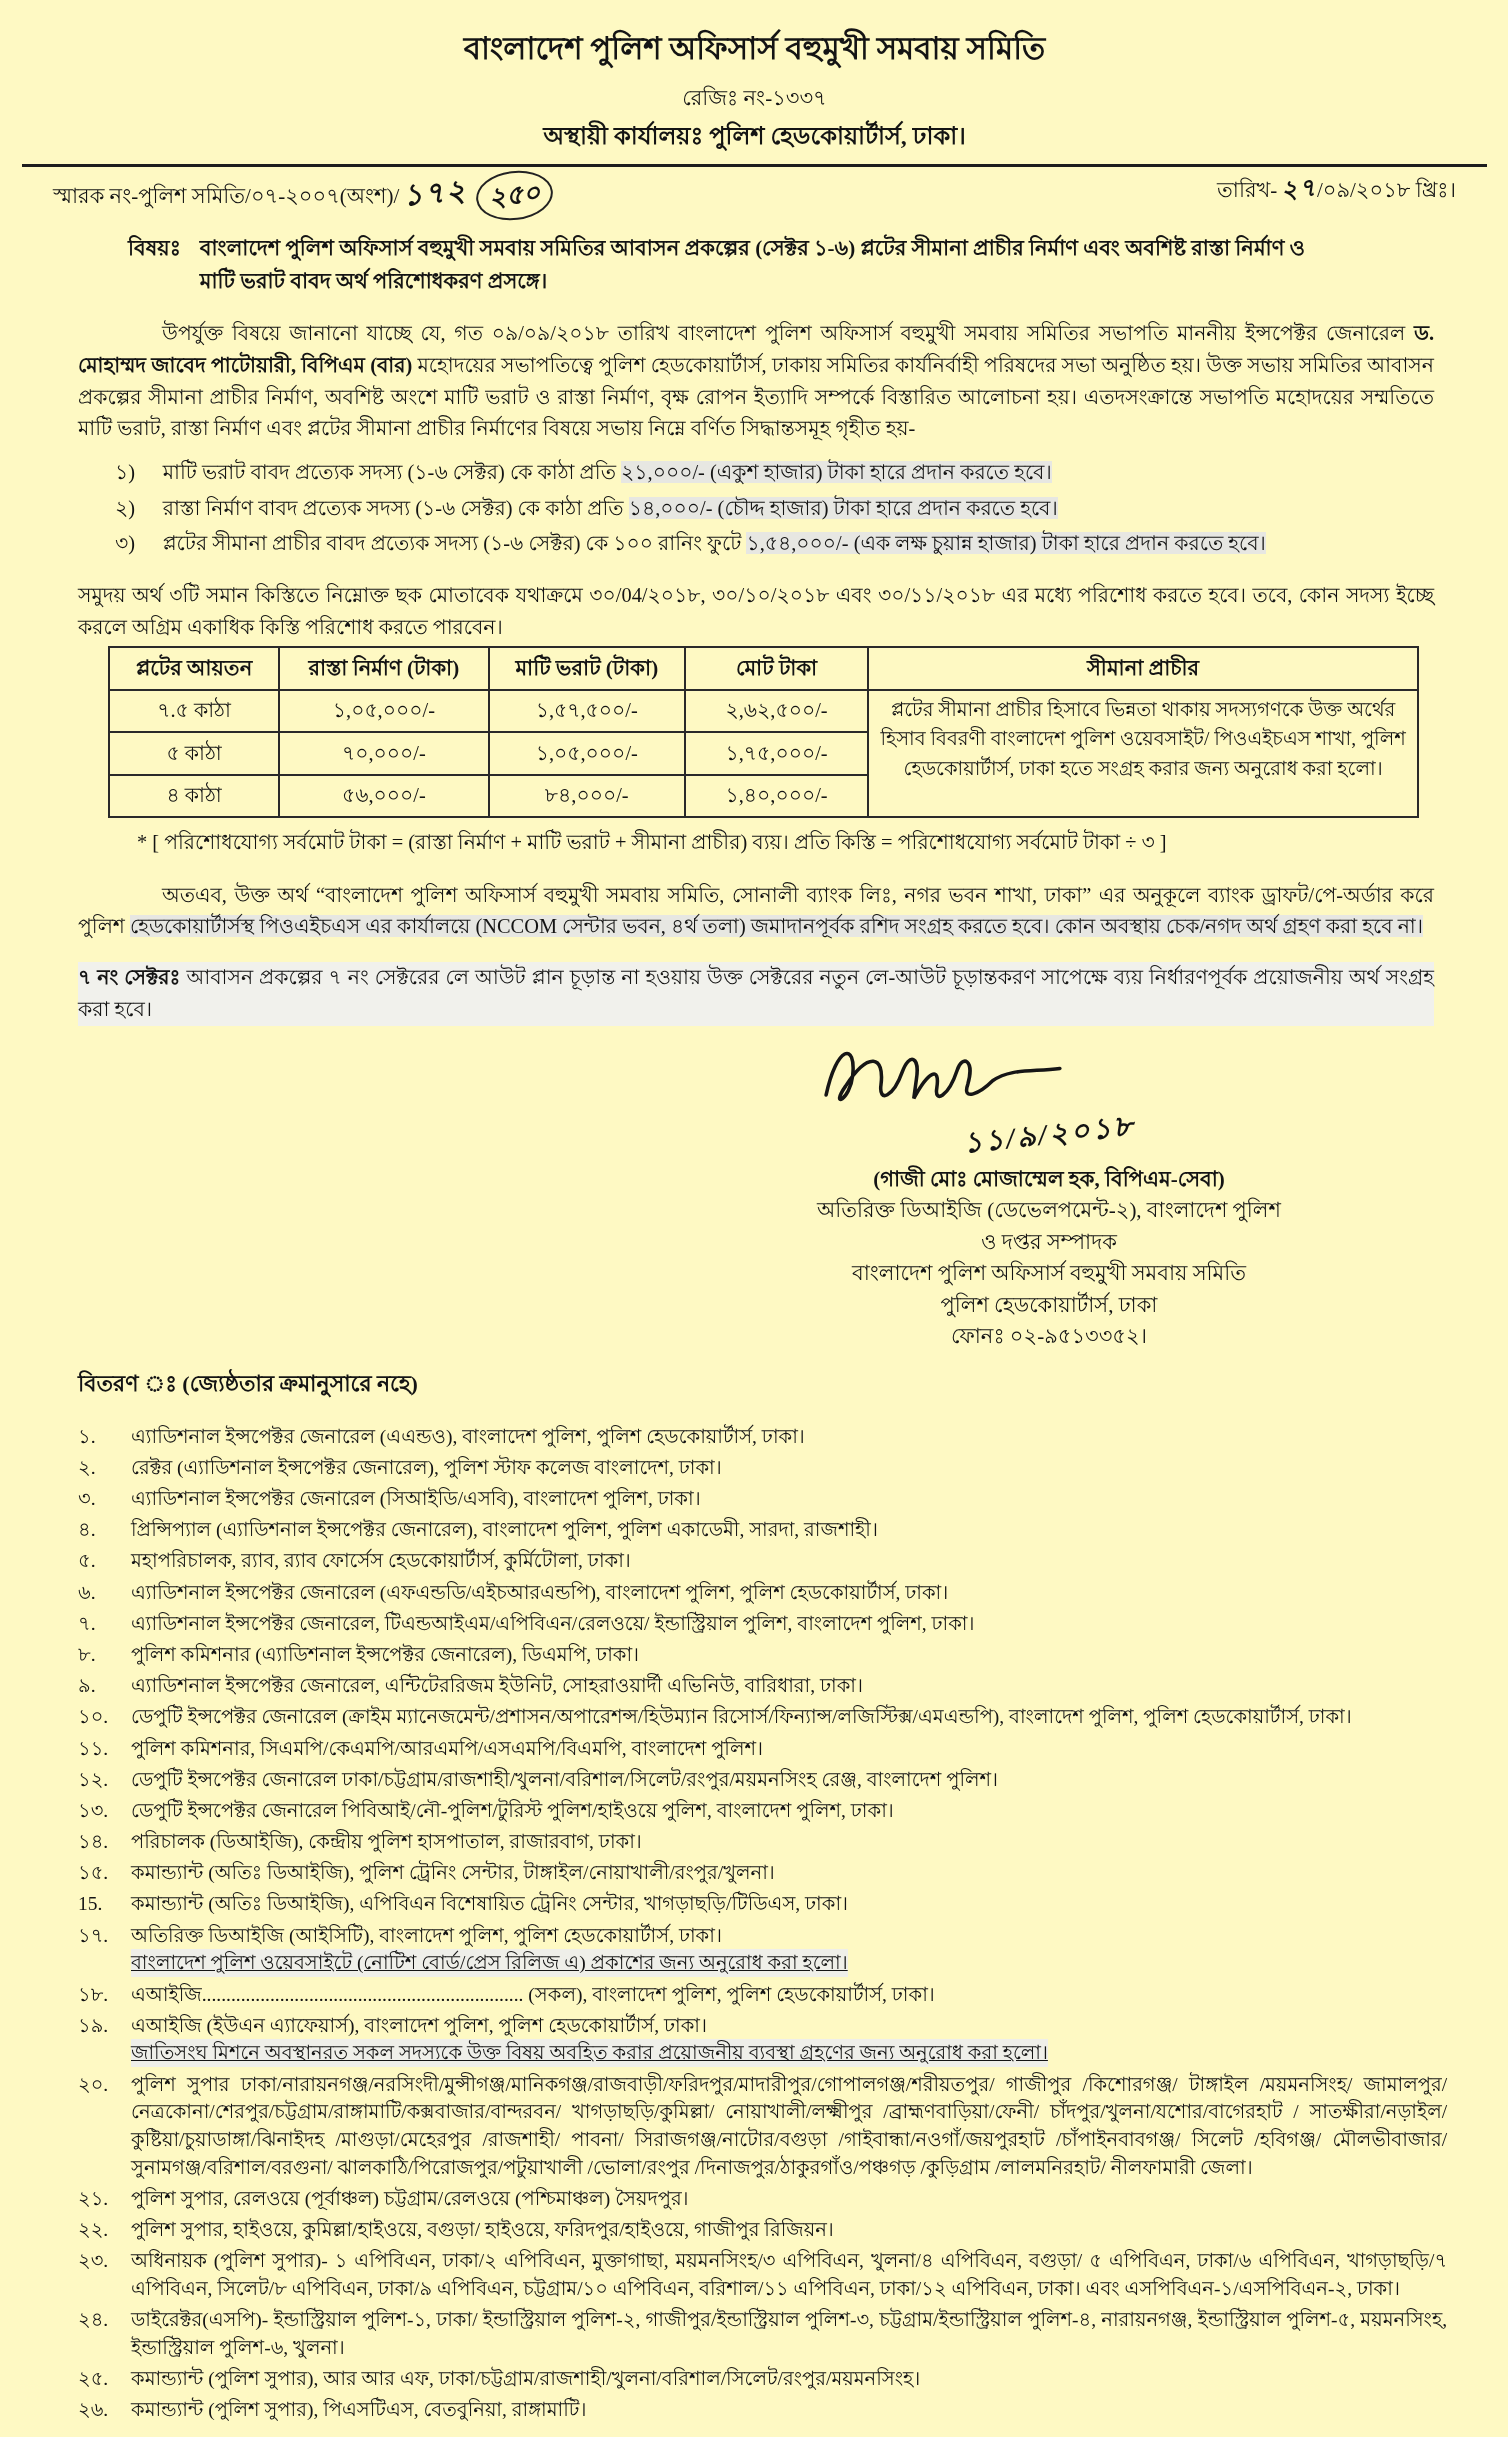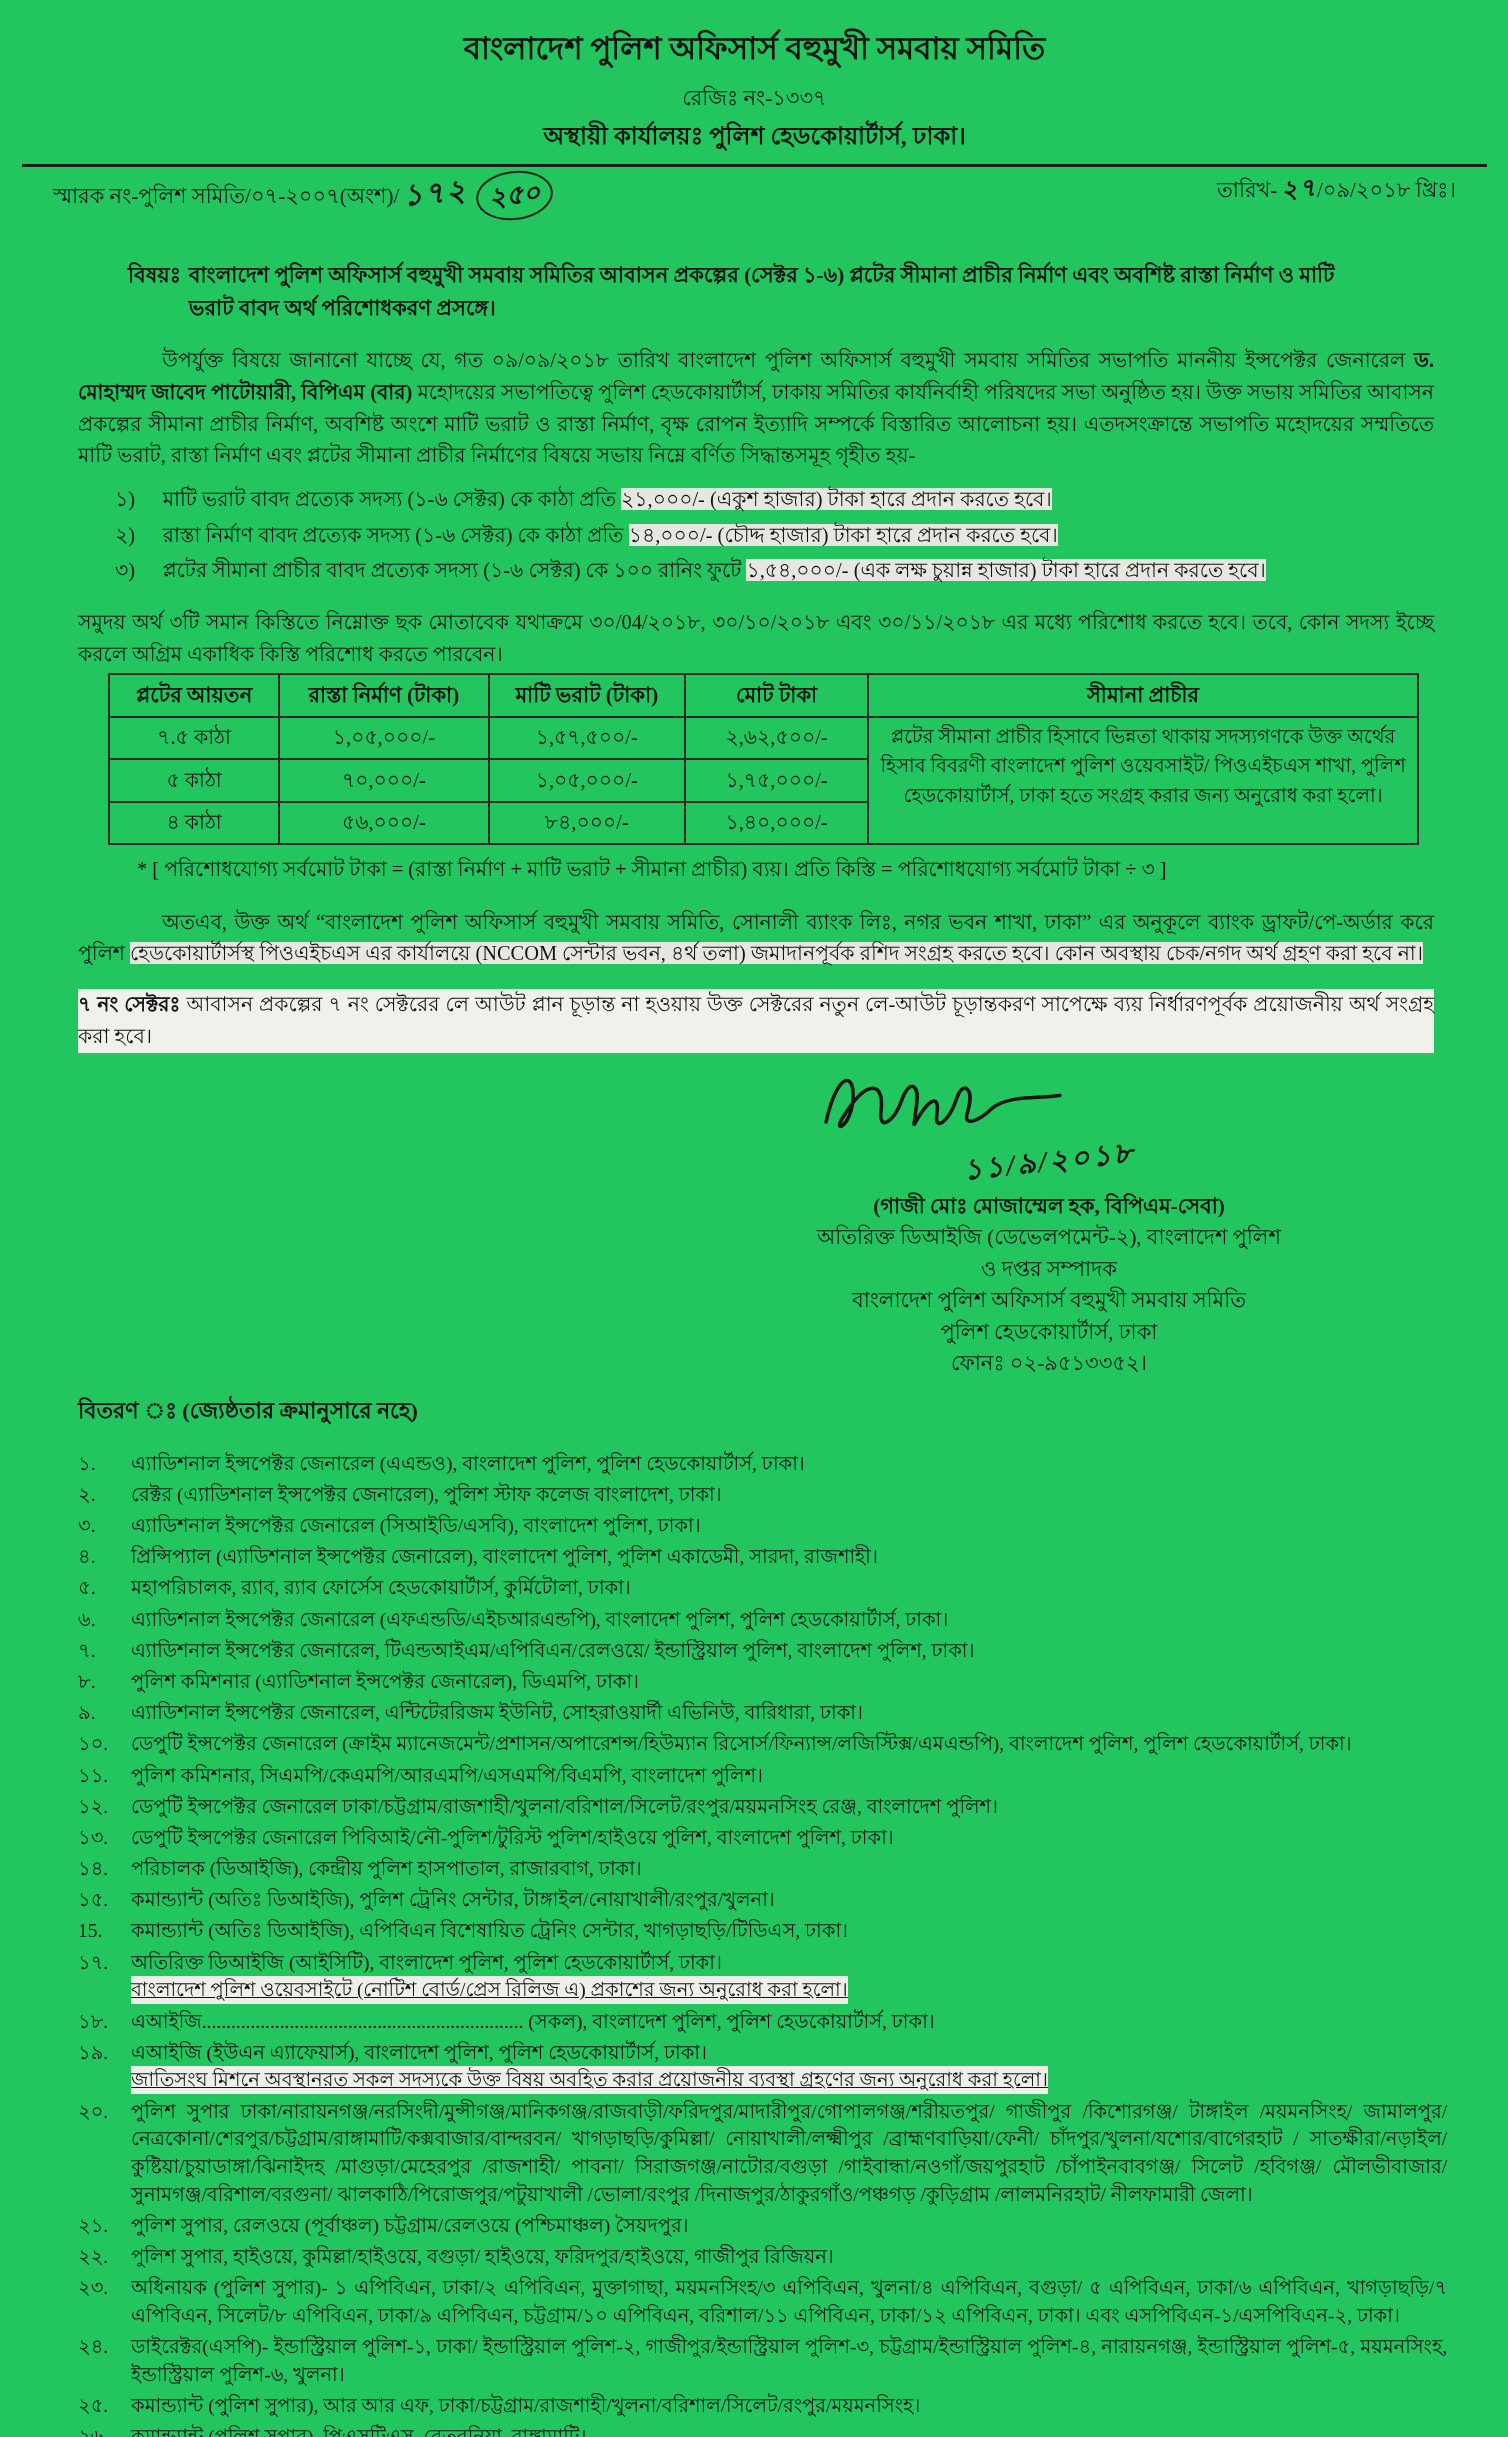--- a/index.html
+++ b/index.html
@@ -1,33 +1,33 @@
 <!DOCTYPE html>
 <html lang="bn" style="font-size:14px"><head>
 <meta charset="utf-8">
 <style>
   html,body{margin:0;padding:0;background:#9a9a9a;}
   .page{
-    width:1509px;height:2438px;margin:0 auto;background:#22c55e;color:#141414;
+    width:1509px;height:2438px;margin:0 auto;background:#fef9c3;color:#141414;
     font-family:"Liberation Serif","DejaVu Serif",serif;
     font-size:20.4px;line-height:1.55;box-sizing:border-box;
     padding:30px 53px 17.7px 53px;overflow:hidden;position:relative;
   }
   
   .letterhead{text-align:center;}
   .org-name{font-size:31px;font-weight:bold;line-height:1.25;}
   .reg-no{font-size:21px;margin-top:13px;}
   .office{font-size:24px;font-weight:bold;margin-top:3.5px;}
   .rule{border:none;border-top:3.5px solid #1d1d1d;margin:8.9px -31px 0 -31px;}
   
   .memo-row{display:flex;justify-content:space-between;align-items:flex-start;margin-top:3.5px;font-size:21px;}
   .hand{font-style:italic;font-size:30px;font-weight:bold;display:inline-block;transform:rotate(-5deg);margin-left:3.5px;letter-spacing:1.8px;}
   .circled{font-style:italic;font-size:26.6px;font-weight:bold;display:inline-block;border:2.7px solid #222;border-radius:50%;padding:1.8px 10.6px;transform:rotate(-7deg);margin-left:8.9px;}
   
-  .subject{display:flex;gap:8px;margin:40px 0 0 75px;padding-right:120px;font-weight:bold;font-size:21px;}
+  .subject{display:flex;gap:19px;margin:13px 0 0 75px;padding-right:120px;font-weight:bold;font-size:21px;}
   .subject .lbl{white-space:nowrap;}
   
   .para{margin:21px 22px 0 25px;text-align:justify;}
   .indent{text-indent:84px;}
   .bold{font-weight:bold;}
   .hl{background:#e7e7e2;}
   
   .decision-list{margin:12.4px 0 0 62px;}
   .decision{display:flex;gap:17.7px;margin-bottom:3.5px;}
   .decision .no{width:30px;flex:none;}

